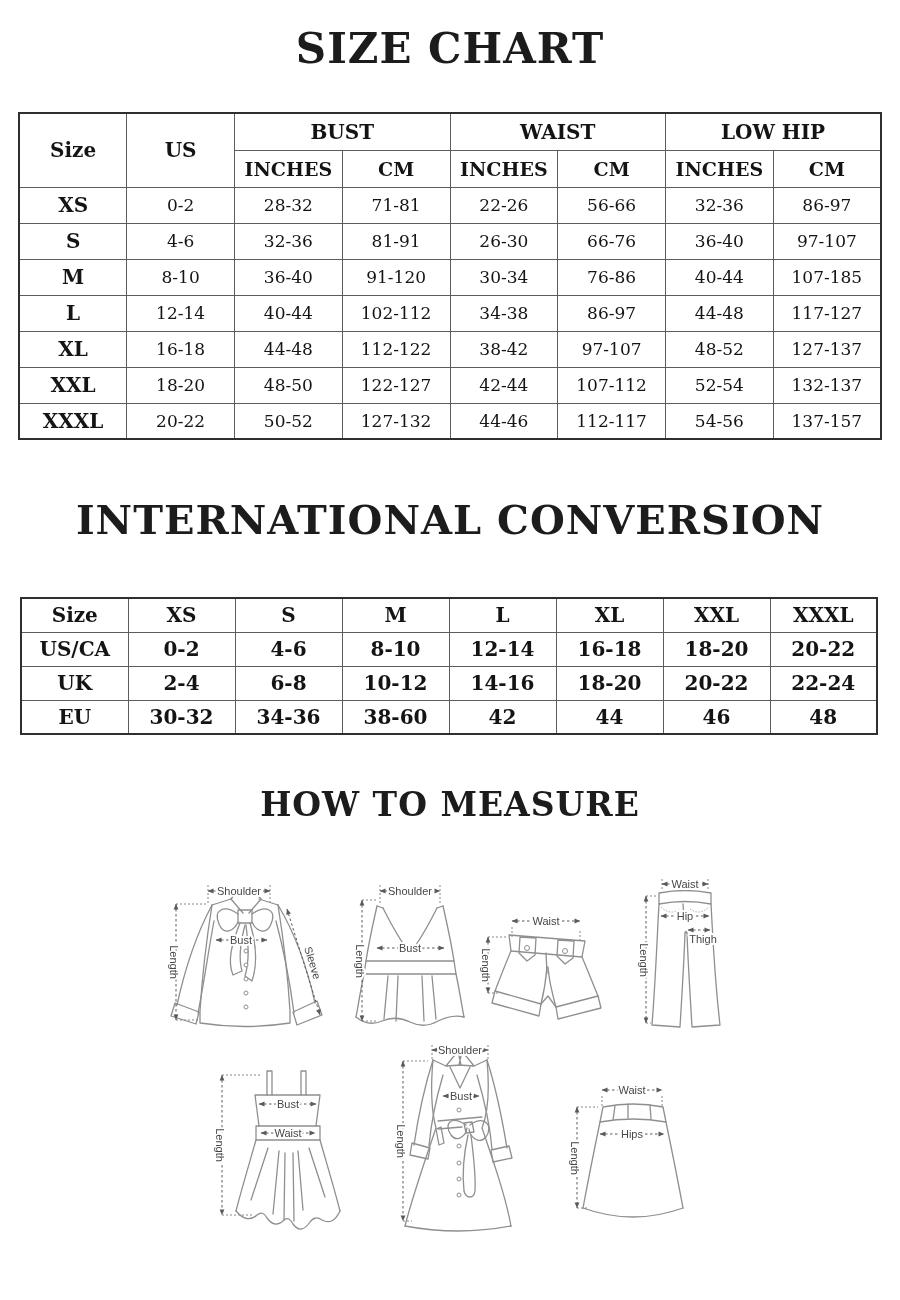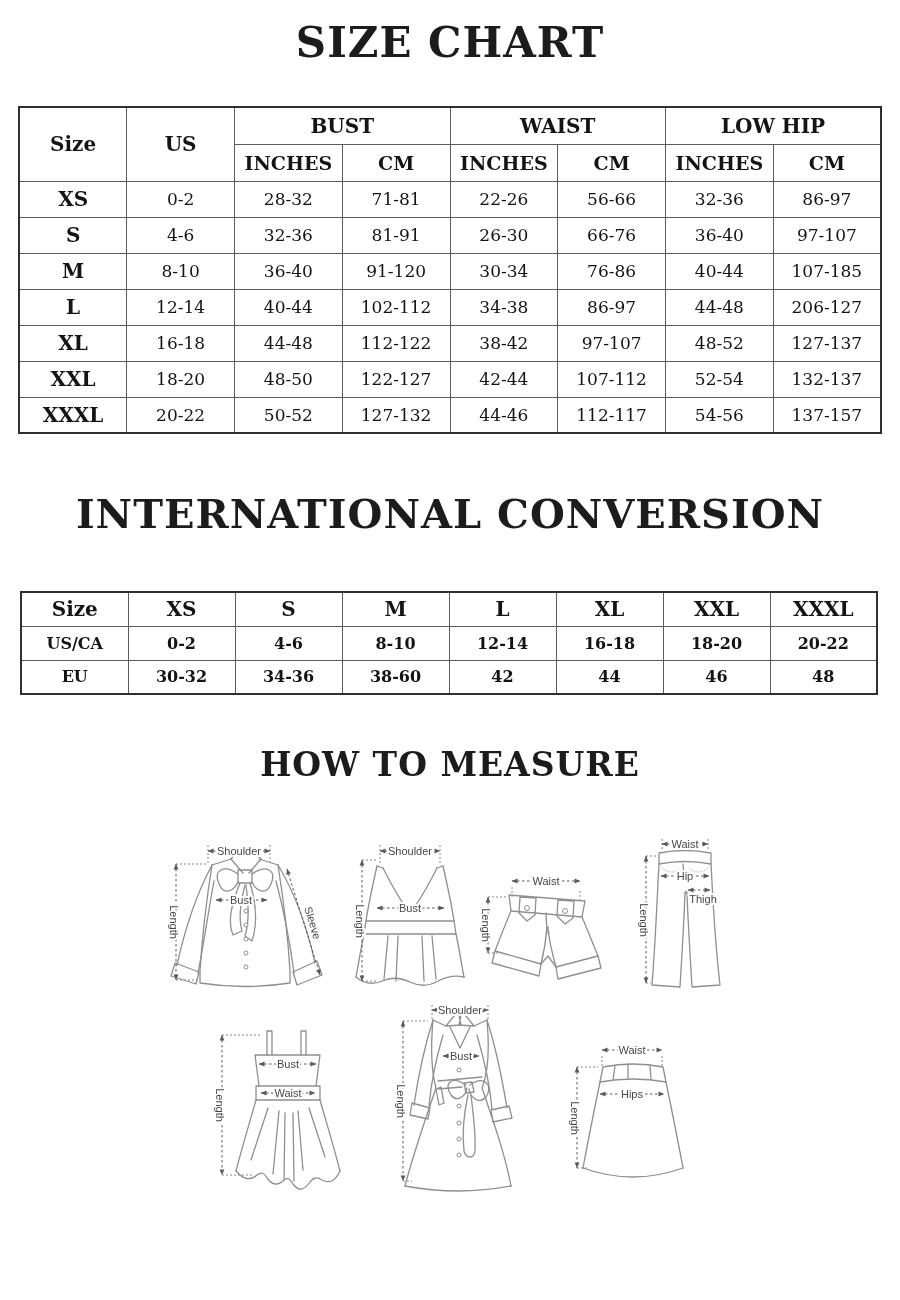--- a/index.html
+++ b/index.html
@@ -6,36 +6,36 @@
   html,body { margin:0; padding:0; }
   body {
     width:900px; height:1300px; overflow:hidden;
     background:#ffffff; color:#141414;
     font-family:"DejaVu Serif","Liberation Serif",serif;
   }
   .title {
     text-align:center; font-weight:600; color:#1c1c1c;
     line-height:1.1; letter-spacing:1px; margin:0;
   }
-  #title-size   { font-size:42px; margin-top:20px; }
+  #title-size   { font-size:42px; margin-top:26px; }
   #title-conv   { font-size:40px; margin-top:58px; }
   #title-measure{ font-size:33px; margin-top:52px; }
 
   table { border-collapse:collapse; table-layout:fixed; }
   #size-table { width:864px; margin:40px 0 0 18px; border:2px solid #2f2f2f; }
   #size-table th, #size-table td { border:1.5px solid #5c5c5c; text-align:center; padding:0; }
   #size-table thead th { height:37px; font-size:20px; font-weight:700; }
   #size-table thead tr.sub th { font-size:19px; }
   #size-table tbody td { height:36px; font-size:17px; }
   #size-table tbody td.sz { font-size:20px; font-weight:700; }
 
   #conv-table { width:858px; margin:55px 0 0 20px; border:2px solid #2f2f2f; }
   #conv-table th, #conv-table td { border:1.5px solid #5c5c5c; text-align:center; padding:0; height:34px; }
   #conv-table th { font-size:20px; font-weight:700; }
-  #conv-table td { font-size:16px; font-weight:600;margin-left:40px; }
+  #conv-table td { font-size:20px; font-weight:600;margin-left:40px; }
   #conv-table td.rowlabel { font-weight:700; }
 
   #measure-canvas { display:block; margin-top:20px; }
   .garment { stroke:#8f8f8f; stroke-width:1.3; fill:none; stroke-linejoin:round; stroke-linecap:round; }
   .mline { stroke:#5a5a5a; stroke-width:1; fill:none; stroke-dasharray:2.5 2.5;
            marker-start:url(#arr); marker-end:url(#arr); }
   .tick  { stroke:#6a6a6a; stroke-width:0.8; fill:none; stroke-dasharray:2 2; }
   .stitch{ stroke:#9a9a9a; stroke-width:0.8; fill:none; stroke-dasharray:1.5 1.5; }
   .mlabel{ font-family:"Liberation Sans","DejaVu Sans",sans-serif; font-size:11px; fill:#474747;
            text-anchor:middle; paint-order:stroke; stroke:#ffffff; stroke-width:4px; stroke-linejoin:round; }
@@ -96,21 +96,21 @@
       <td>107-185</td>
     </tr>
     <tr>
       <td class="sz">L</td>
       <td>12-14</td>
       <td>40-44</td>
       <td>102-112</td>
       <td>34-38</td>
       <td>86-97</td>
       <td>44-48</td>
-      <td>206-127</td>
+      <td>117-127</td>
     </tr>
     <tr>
       <td class="sz">XL</td>
       <td>16-18</td>
       <td>44-48</td>
       <td>112-122</td>
       <td>38-42</td>
       <td>97-107</td>
       <td>48-52</td>
       <td>127-137</td>
@@ -156,20 +156,30 @@
   <tbody>
     <tr>
       <td class="rowlabel">US/CA</td>
       <td>0-2</td>
       <td>4-6</td>
       <td>8-10</td>
       <td>12-14</td>
       <td>16-18</td>
       <td>18-20</td>
       <td>20-22</td>
+    </tr>
+    <tr>
+      <td class="rowlabel">UK</td>
+      <td>2-4</td>
+      <td>6-8</td>
+      <td>10-12</td>
+      <td>14-16</td>
+      <td>18-20</td>
+      <td>20-22</td>
+      <td>22-24</td>
     </tr>
     <tr>
       <td class="rowlabel">EU</td>
       <td>30-32</td>
       <td>34-36</td>
       <td>38-60</td>
       <td>42</td>
       <td>44</td>
       <td>46</td>
       <td>48</td>

